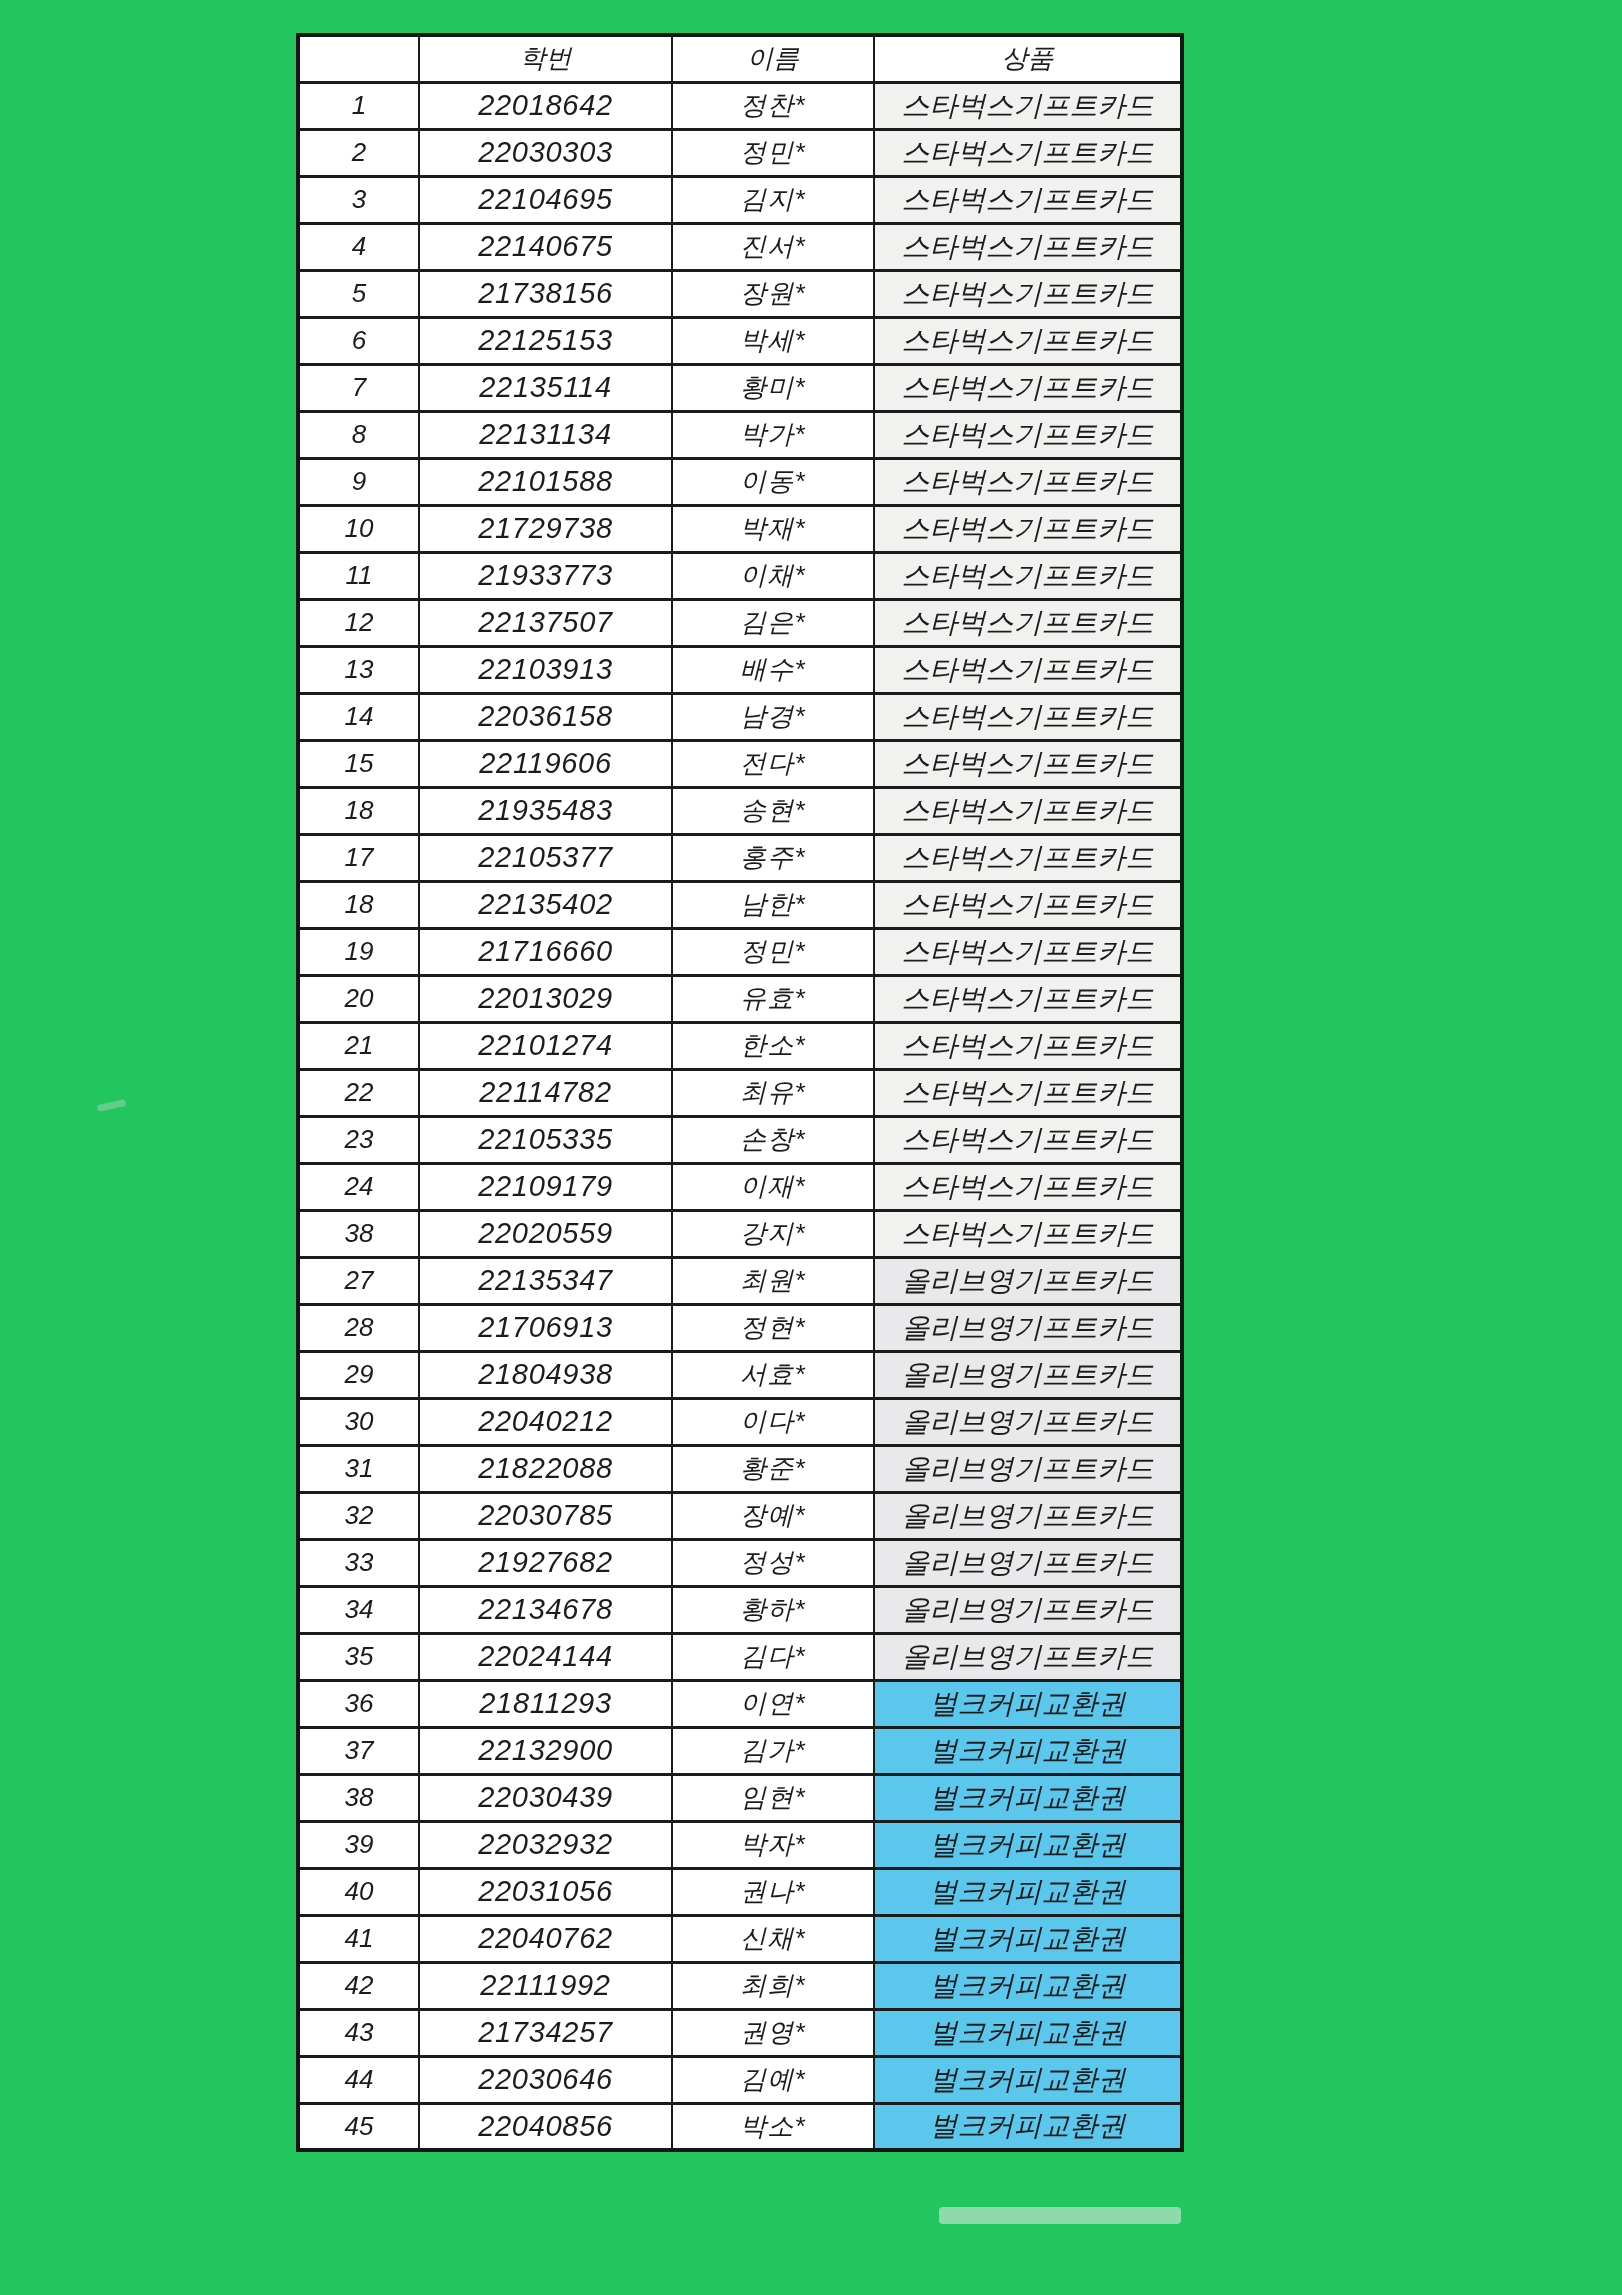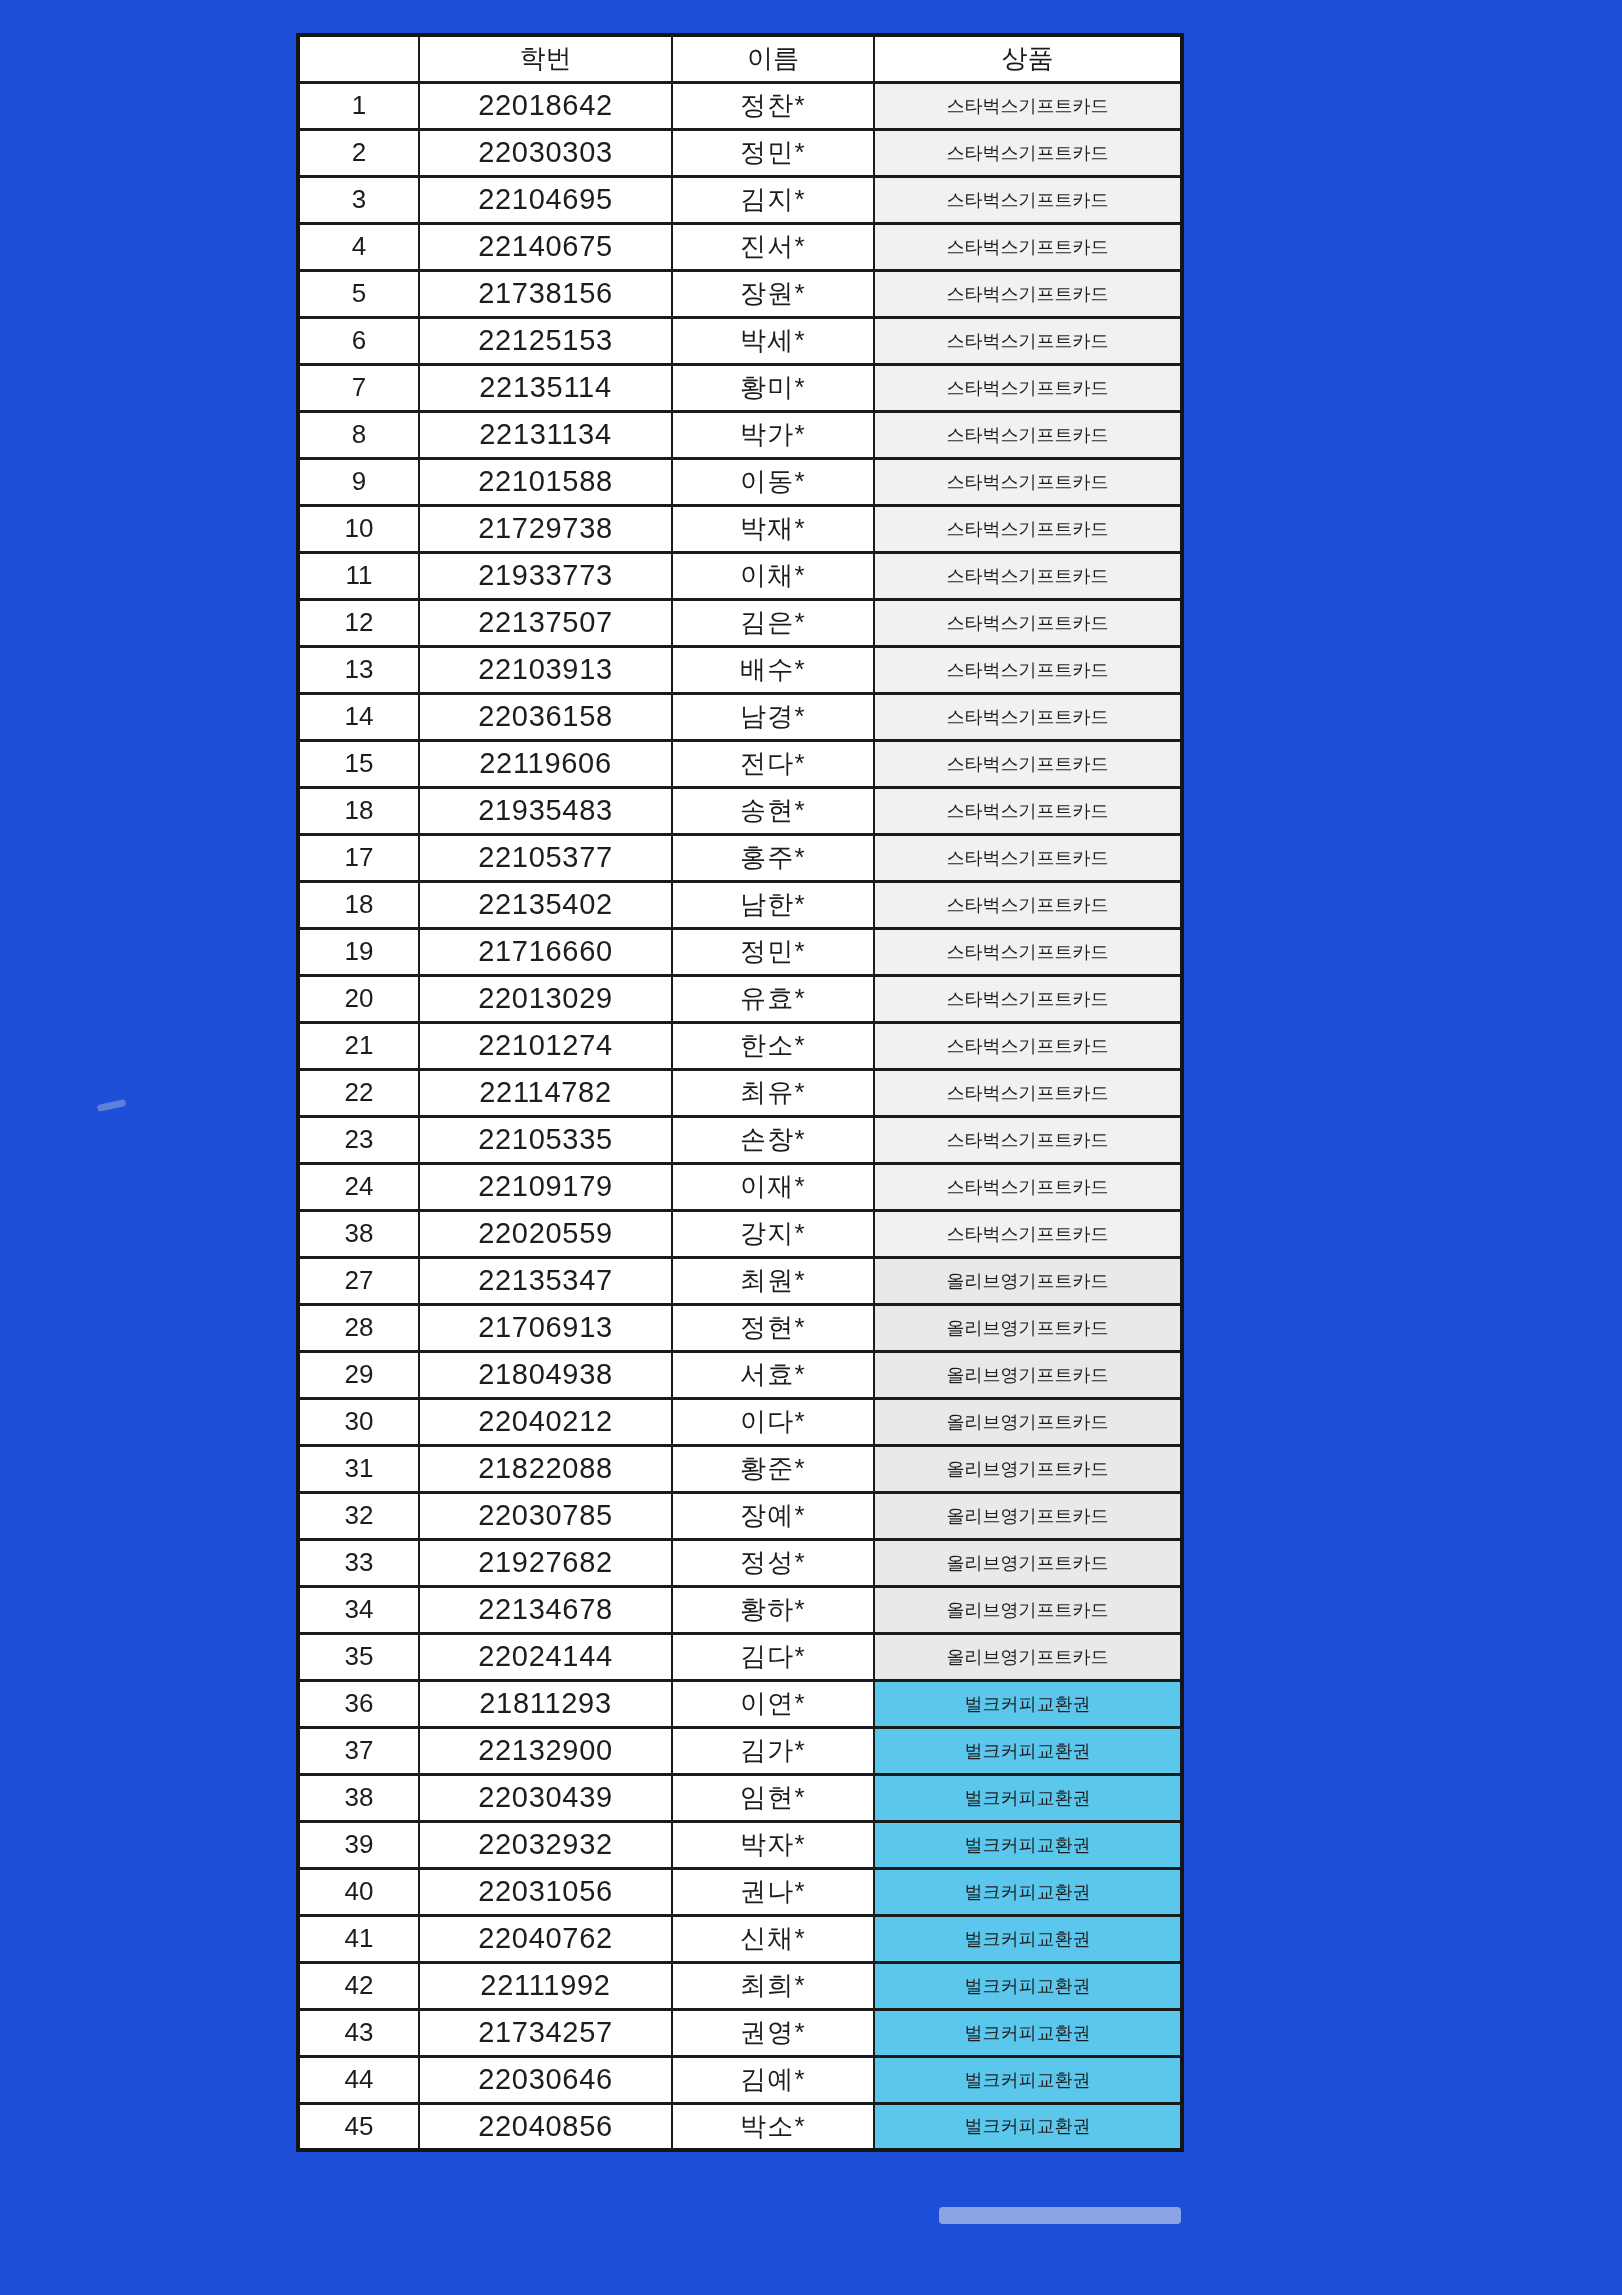--- a/index.html
+++ b/index.html
@@ -11,21 +11,22 @@
     height: 2295px;
     background: #ffffff;
     position: relative;
     font-family: "Liberation Sans", "DejaVu Sans", sans-serif;
     color: #1c1c1c;
     overflow: hidden;
   }
   .page {
     position: absolute;
     inset: 0;
-    background: #1d4ed8;
+    background: #22c55e;
+    font-style: italic;
   }
   table.winners {
     position: absolute;
     left: 296px;
     top: 33px;
     border-collapse: collapse;
     table-layout: fixed;
     width: 884px;
   }
   table.winners, table.winners th, table.winners td {
@@ -64,21 +65,21 @@
   }
   td.col-id {
     font-size: 29px;
     letter-spacing: 0.7px;
   }
   td.col-name {
     font-size: 26px;
     letter-spacing: 1.3px;
   }
   td.col-prize {
-    font-size: 18px;
+    font-size: 28px;
   }
   
   .smudge {
     position: absolute;
     pointer-events: none;
   }
   .smudge-a {
     left: 939px;
     top: 2207px;
     width: 242px;

